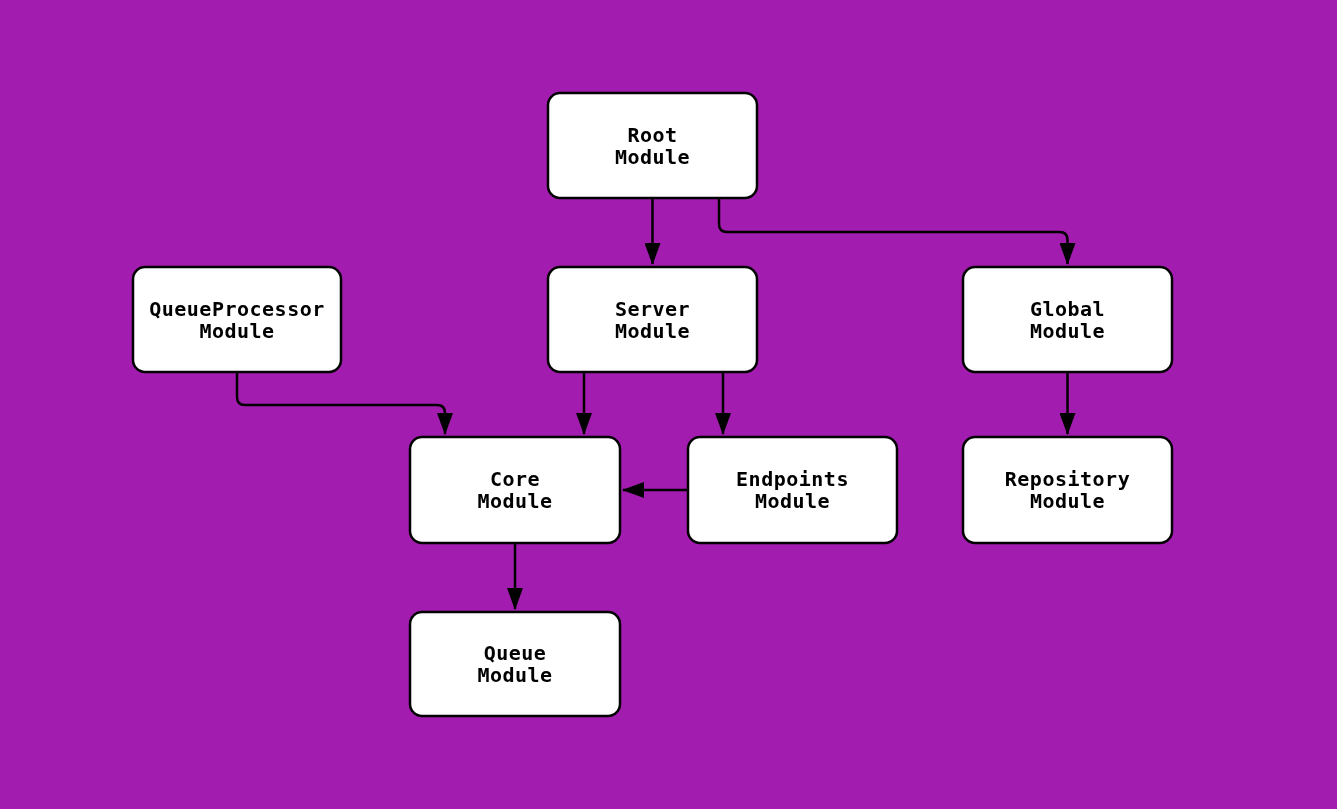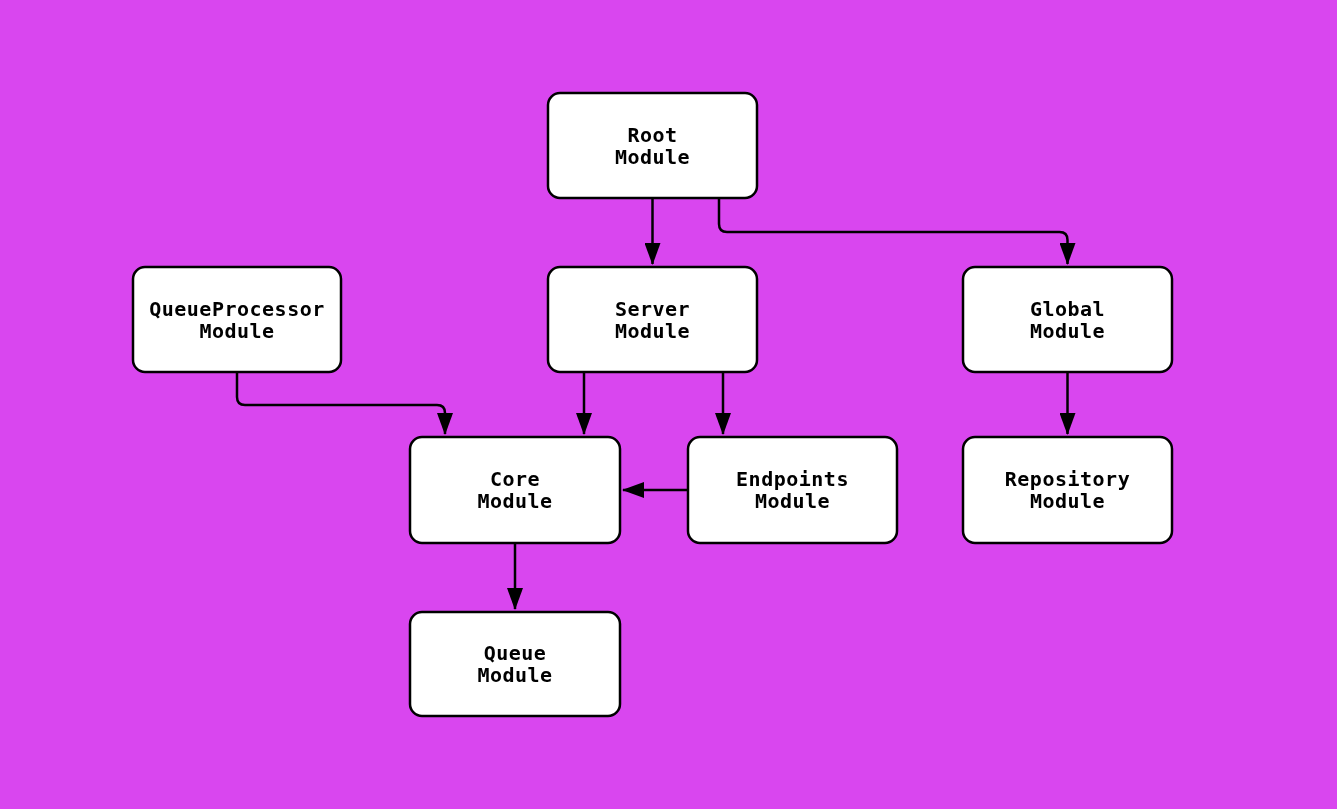--- a/index.html
+++ b/index.html
@@ -3,21 +3,21 @@
 <meta charset="utf-8">
 <style>
   html, body {
     margin: 0;
     padding: 0;
     background: #ffffff;
   }
   .canvas-wrap {
     width: 1337px;
     height: 809px;
-    background: #d946ef;
+    background: #a21caf;
     overflow: hidden;
   }
   svg {
     display: block;
   }
   .node-box {
     fill: #ffffff;
     stroke: #000000;
     stroke-width: 2.5;
   }

